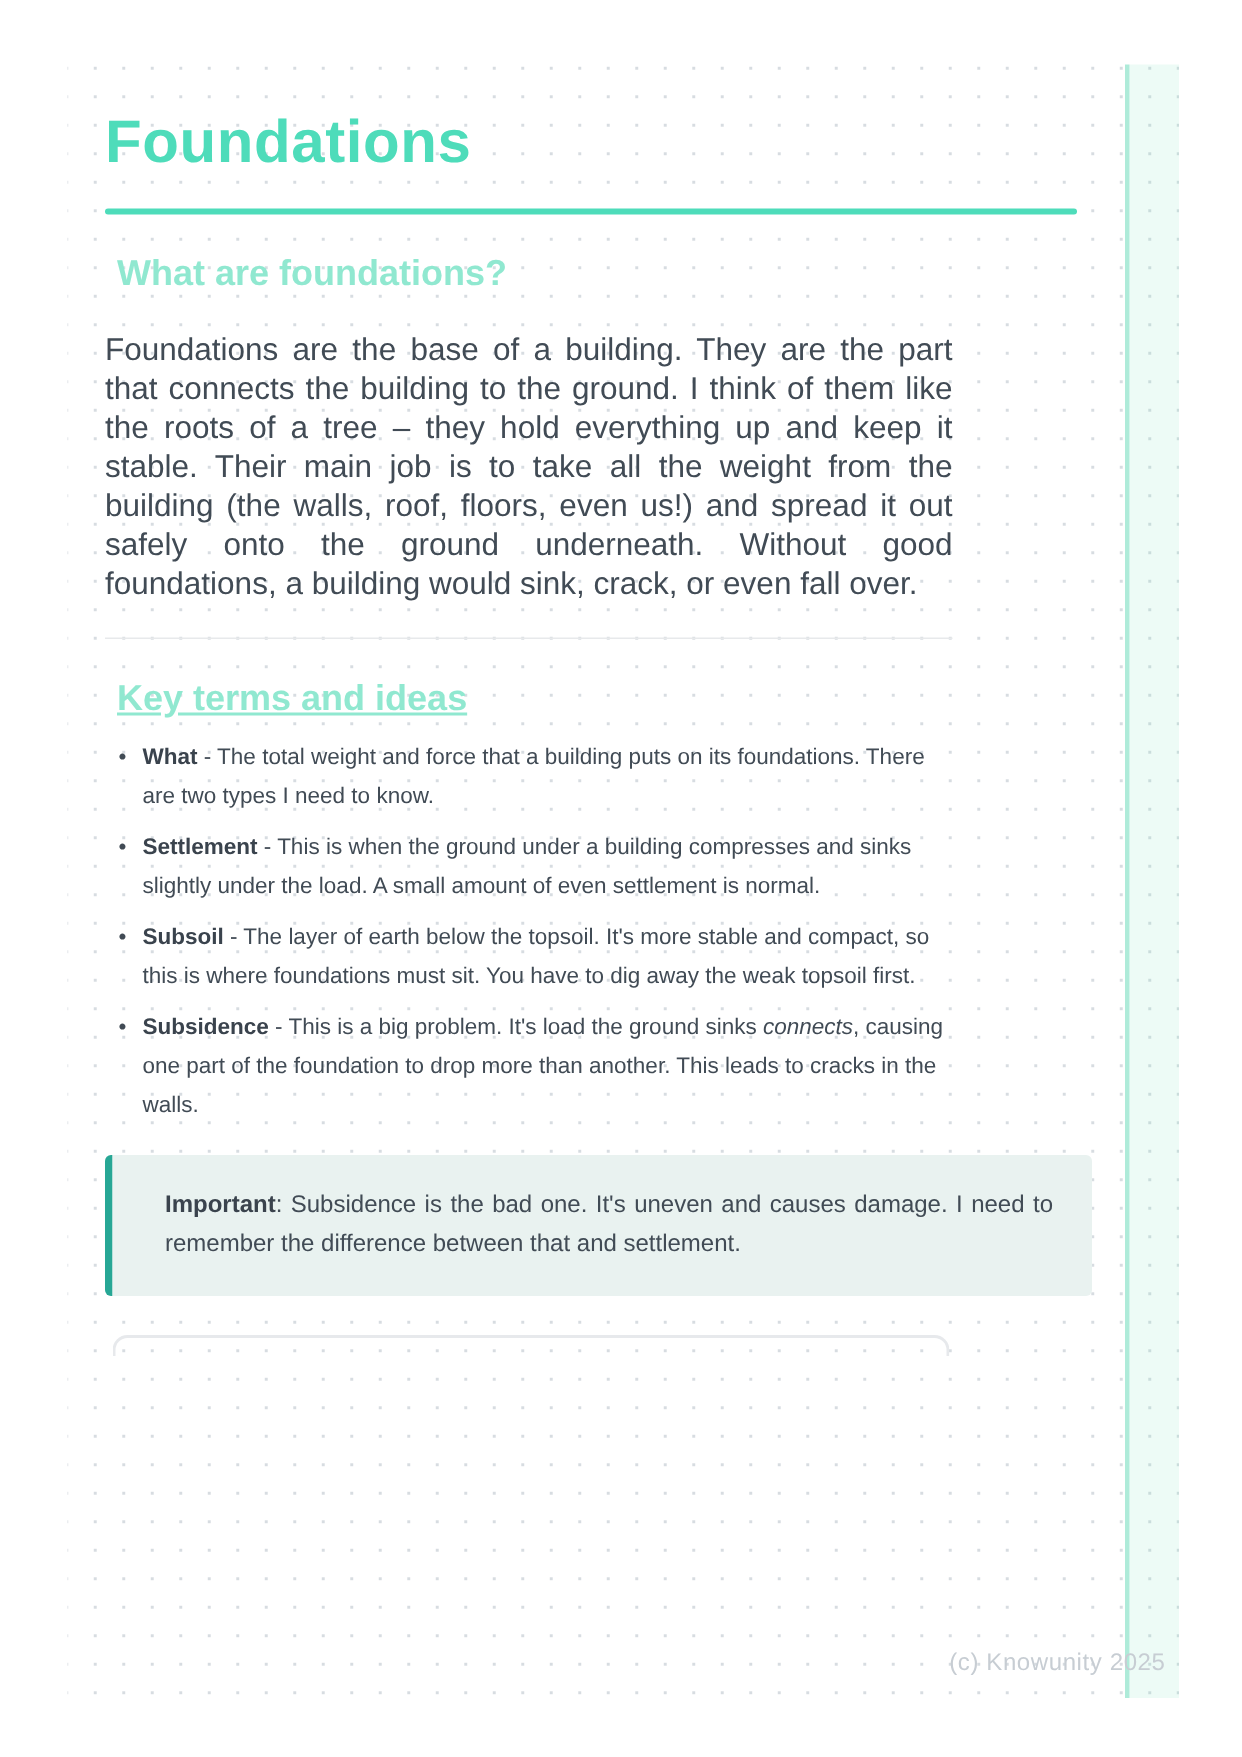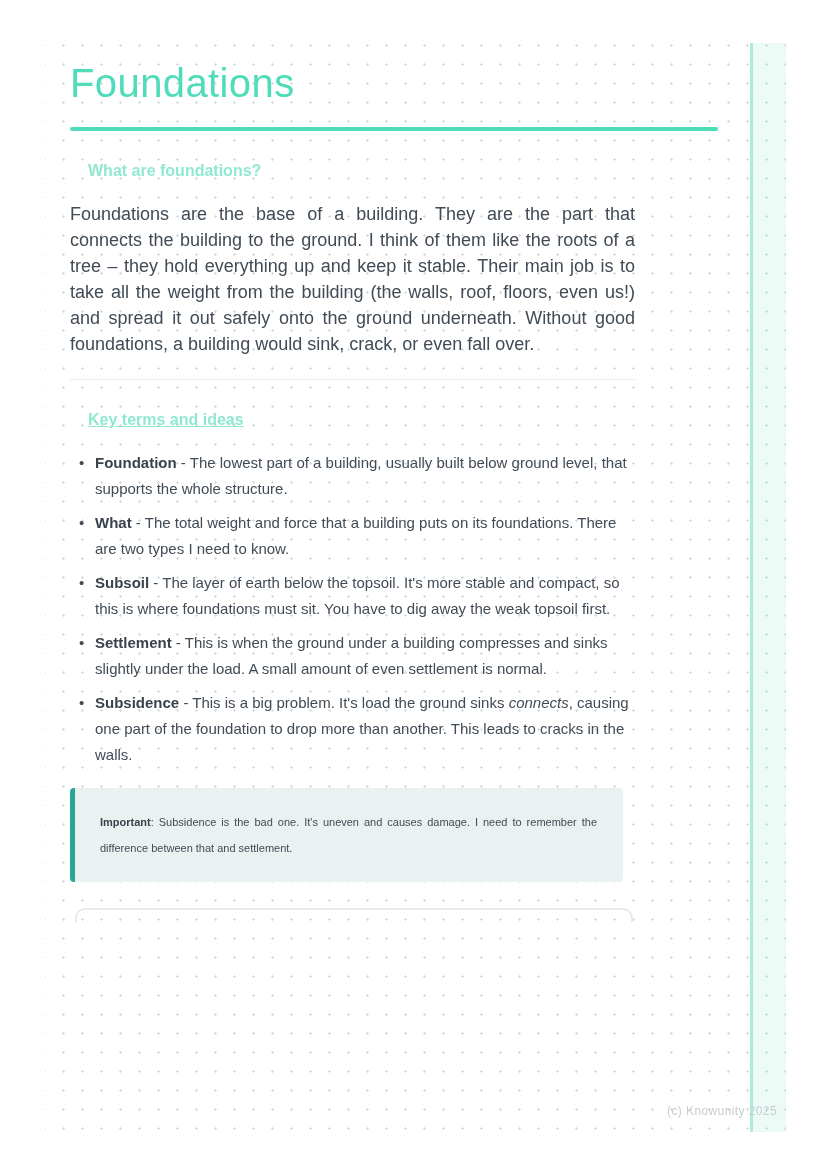--- a/index.html
+++ b/index.html
@@ -25,39 +25,39 @@
   }
   .margin-line {
     position: absolute; top: 0; right: 33px;
     width: 3px; height: 100%;
     background: #aeebd9;
   }
   .content {
     position: absolute; left: 25px; top: 0; width: 650px;
   }
   .page-title {
-    margin: 16px 0 0 0;
+    margin: 28px 0 0 0;
     font-size: 40px; line-height: 48px;
-    font-weight: normal; letter-spacing: 0.4px;
+    font-weight: bold; letter-spacing: 0.4px;
     color: #4edcba;
   }
   .title-underline {
     margin-top: 20px;
     width: 648px; height: 4px;
     background: #4edcba; border-radius: 2px;
   }
   .section-heading {
-    margin: 18px; font-size: 16px; line-height: 24px;
+    margin: 8px; font-size: 24px; line-height: 24px;
     font-weight: bold; color: #90e8d0;
   }
   .heading-intro { margin-top: 28px; }
   .heading-terms { margin-top: 28px; text-decoration: underline; }
   .intro-paragraph {
-    margin: 13px 0 0 0; width: 565px;
-    font-size: 18px; line-height: 26px;
+    margin: 26px 0 0 0; width: 565px;
+    font-size: 21px; line-height: 26px;
     color: #414b55; text-align: justify;
   }
   .section-divider {
     margin-top: 22px; width: 565px; height: 1px;
     background: #e7e9eb;
   }
   .terms-list {
     margin: 14px 0 0 0; padding: 0 0 0 25px;
     width: 538px; list-style: none;
   }
@@ -67,40 +67,40 @@
     font-size: 15px; line-height: 26px;
     color: #414b55;
   }
   .terms-list li::before {
     content: "\2022";
     position: absolute; left: -16px; top: 0;
     color: #414b55; font-size: 15px;
   }
   .term { font-weight: bold; color: #3a434d; }
   .callout {
-    margin-top: 20px; width: 553px;
+    margin-top: 20px; width: 658px;
     box-sizing: border-box;
     background: #e9f2f0;
     border-left: 5px solid #27a795;
     border-radius: 4px;
-    padding: 21px 26px 21px 25px;
-    font-size: 11px; line-height: 26px;
+    padding: 21px 26px 21px 35px;
+    font-size: 16px; line-height: 26px;
     color: #414b55; text-align: justify;
   }
   .callout-label { font-weight: bold; color: #3a434d; }
   .next-block-top {
     margin: 26px 0 0 5px;
     width: 558px; height: 14px;
     border: 2px solid #e7e9ec; border-bottom: none;
     border-radius: 10px 10px 0 0;
     box-sizing: border-box;
   }
   .copyright-footer {
     position: absolute; right: 9px; bottom: 14px;
-    font-size: 12px; letter-spacing: 0.4px;
+    font-size: 16px; letter-spacing: 0.4px;
     color: #c7cdd3; z-index: 2;
   }
 </style>
 </head>
 <body>
 
 <div class="sheet">
   <div class="margin-strip"></div>
   <div class="margin-line"></div>
 
@@ -109,24 +109,23 @@
     <div class="title-underline"></div>
 
     <h2 class="section-heading heading-intro">What are foundations?</h2>
     <p class="intro-paragraph">Foundations are the base of a building. They are the part that connects the building to the ground. I think of them like the roots of a tree – they hold everything up and keep it stable. Their main job is to take all the weight from the building (the walls, roof, floors, even us!) and spread it out safely onto the ground underneath. Without good foundations, a building would sink, crack, or even fall over.</p>
 
     <div class="section-divider"></div>
 
     <h2 class="section-heading heading-terms">Key terms and ideas</h2>
 
     <ul class="terms-list">
-      <li><strong class="term">Foundation</strong> <span>- The lowest part of a building, usually built below ground level, that supports the whole structure.</span></li>
       <li><strong class="term">What</strong> <span>- The total weight and force that a building puts on its foundations. There are two types I need to know.</span></li>
+      <li><strong class="term">Settlement</strong> <span>- This is when the ground under a building compresses and sinks slightly under the load. A small amount of even settlement is normal.</span></li>
       <li><strong class="term">Subsoil</strong> <span>- The layer of earth below the topsoil. It's more stable and compact, so this is where foundations must sit. You have to dig away the weak topsoil first.</span></li>
-      <li><strong class="term">Settlement</strong> <span>- This is when the ground under a building compresses and sinks slightly under the load. A small amount of even settlement is normal.</span></li>
       <li><strong class="term">Subsidence</strong> <span>- This is a big problem. It's load the ground sinks </span><em>connects</em><span>, causing one part of the foundation to drop more than another. This leads to cracks in the walls.</span></li>
     </ul>
 
     <div class="callout">
       <strong class="callout-label">Important</strong><span>: Subsidence is the bad one. It's uneven and causes damage. I need to remember the difference between that and settlement.</span>
     </div>
 
     <div class="next-block-top"></div>
   </div>
 

